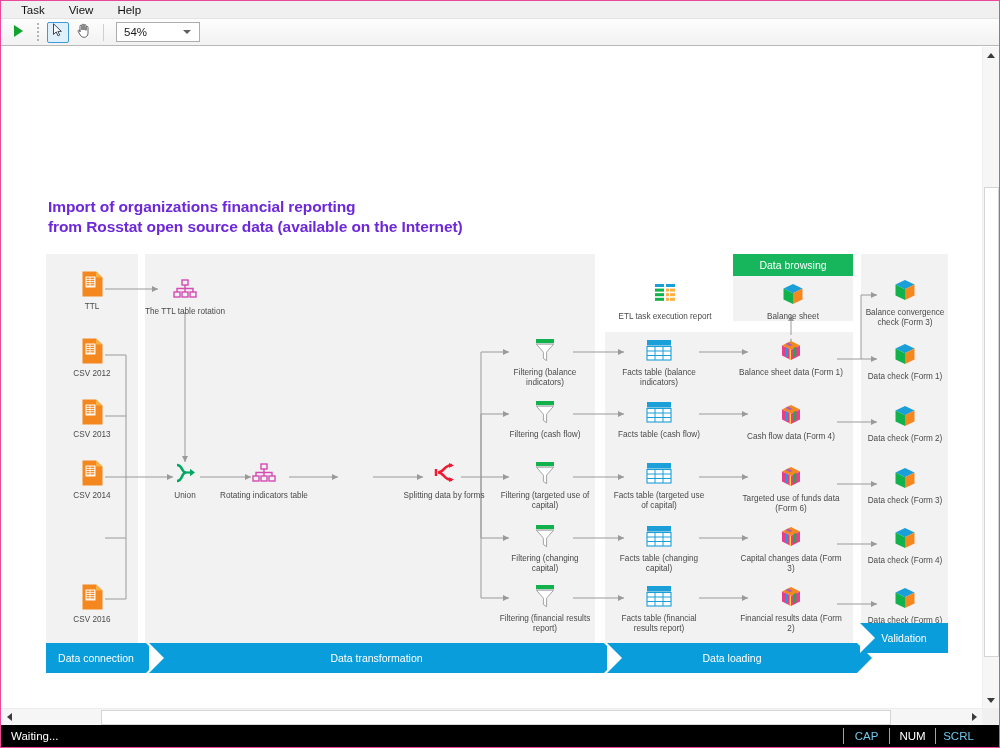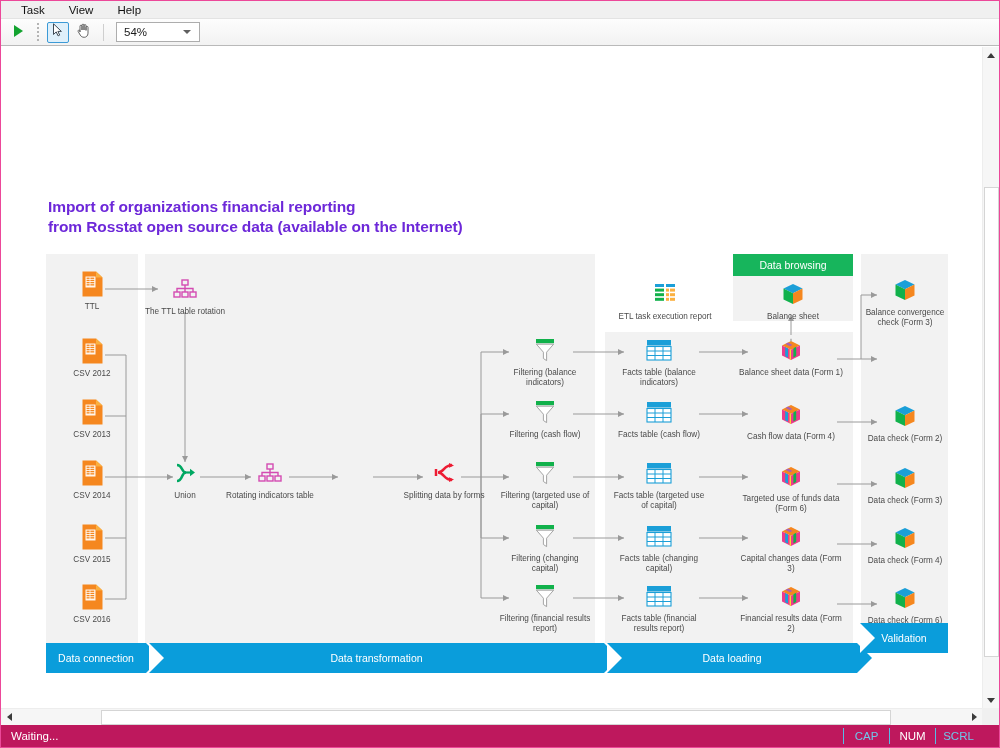--- a/index.html
+++ b/index.html
@@ -112,21 +112,21 @@
   .sb-thumb {
     position: absolute; background: #ffffff; border: 1px solid #d5d5d5;
   }
   .sb-corner {
     position:absolute; right:0; bottom:0; width:17px; height:17px; background:#f0f0f0;
   }
 
   
   .statusbar {
     flex: 0 0 22px; height: 22px;
-    background: #be185d;
+    background: #000000;
     display: flex; align-items: center;
     color: #ffffff; font-size: 11.5px;
     padding: 0 4px;
   }
   .statusbar .msg { padding-left: 6px; flex: 1 1 auto; }
   .statusbar .ind {
     width: 46px; text-align: center;
     border-left: 1px solid #57bce6;
     line-height: 16px;
   }
@@ -385,59 +385,39 @@
                 <rect x="4.6" y="11" width="3" height="1.3"></rect>
                   <rect x="8.4" y="11" width="3.8" height="1.3"></rect>
                 <rect x="4.6" y="13.2" width="3" height="1.3"></rect>
                   <rect x="8.4" y="13.2" width="3.8" height="1.3"></rect>
               </g>
             </svg>
           </div>
           <span class="lbl">CSV 2014</span>
         </div>
 
-        <div class="node" style="left:43px; top:475px;">
+
+        <div class="node" style="left:43px; top:535px;">
           <div class="ic">
             <svg width="21" height="26" viewBox="0 0 21 26">
               <path d="M0.5 0.5 H14 L20.5 6.5 V25.5 H0.5 Z" fill="#f5871f"></path>
               <path d="M14 0.5 V6.5 H20.5 Z" fill="#fbb040"></path>
               <rect x="3.5" y="5.5" width="10" height="11" fill="#ffffff" opacity="0.92"></rect>
               <g fill="#f5871f">
                 <rect x="4.6" y="6.6" width="3" height="1.3"></rect>
                   <rect x="8.4" y="6.6" width="3.8" height="1.3"></rect>
                 <rect x="4.6" y="8.8" width="3" height="1.3"></rect>
                   <rect x="8.4" y="8.8" width="3.8" height="1.3"></rect>
                 <rect x="4.6" y="11" width="3" height="1.3"></rect>
                   <rect x="8.4" y="11" width="3.8" height="1.3"></rect>
                 <rect x="4.6" y="13.2" width="3" height="1.3"></rect>
                   <rect x="8.4" y="13.2" width="3.8" height="1.3"></rect>
               </g>
             </svg>
           </div>
-          <span class="lbl">CSV 2015</span>
-        </div>
-
-        <div class="node" style="left:43px; top:535px;">
-          <div class="ic">
-            <svg width="21" height="26" viewBox="0 0 21 26">
-              <path d="M0.5 0.5 H14 L20.5 6.5 V25.5 H0.5 Z" fill="#f5871f"></path>
-              <path d="M14 0.5 V6.5 H20.5 Z" fill="#fbb040"></path>
-              <rect x="3.5" y="5.5" width="10" height="11" fill="#ffffff" opacity="0.92"></rect>
-              <g fill="#f5871f">
-                <rect x="4.6" y="6.6" width="3" height="1.3"></rect>
-                  <rect x="8.4" y="6.6" width="3.8" height="1.3"></rect>
-                <rect x="4.6" y="8.8" width="3" height="1.3"></rect>
-                  <rect x="8.4" y="8.8" width="3.8" height="1.3"></rect>
-                <rect x="4.6" y="11" width="3" height="1.3"></rect>
-                  <rect x="8.4" y="11" width="3.8" height="1.3"></rect>
-                <rect x="4.6" y="13.2" width="3" height="1.3"></rect>
-                  <rect x="8.4" y="13.2" width="3.8" height="1.3"></rect>
-              </g>
-            </svg>
-          </div>
           <span class="lbl">CSV 2016</span>
         </div>
 
         <div class="node" style="left:136px; top:227px;">
           <div class="ic">
             <svg width="24" height="20" viewBox="0 0 24 20" fill="none" stroke="#d44bb2" stroke-width="1.4">
               <rect x="9" y="1" width="6" height="5"></rect>
               <rect x="1" y="13" width="6" height="5"></rect>
               <rect x="9" y="13" width="6" height="5"></rect>
               <rect x="17" y="13" width="6" height="5"></rect>
@@ -451,21 +431,21 @@
           <div class="ic">
             <svg width="24" height="20" viewBox="0 0 24 20">
               <path d="M4 2 C10 2 8 9.5 13 9.5 C8 9.5 10 18 4 18" fill="none" stroke="#00a862" stroke-width="2.6"></path>
               <path d="M12 9.5 L20 9.5" stroke="#00a862" stroke-width="2.2"></path>
               <path d="M17 5.8 L22 9.5 L17 13.2 Z" fill="#00a862"></path>
             </svg>
           </div>
           <span class="lbl">Union</span>
         </div>
 
-        <div class="node" style="left:221px; top:411px;">
+        <div class="node" style="left:215px; top:411px;">
           <div class="ic">
             <svg width="24" height="20" viewBox="0 0 24 20" fill="none" stroke="#d44bb2" stroke-width="1.4">
               <rect x="9" y="1" width="6" height="5"></rect>
               <rect x="1" y="13" width="6" height="5"></rect>
               <rect x="9" y="13" width="6" height="5"></rect>
               <rect x="17" y="13" width="6" height="5"></rect>
               <path d="M12 6 L12 9.5 M4 13 L4 9.5 L20 9.5 L20 13 M12 9.5 L12 13"></path>
             </svg>
           </div>
           <span class="lbl">Rotating indicators table</span>
@@ -686,20 +666,30 @@
         <div class="node" style="left:856px; top:228px;">
           <div class="ic">
             <svg width="22" height="22" viewBox="0 0 22 22">
               <path d="M11 1 L20.5 5.6 L11 10.2 L1.5 5.6 Z" fill="#1b9fd8"></path>
               <path d="M1.5 5.6 L11 10.2 L11 21 L1.5 16.4 Z" fill="#11b14b"></path>
               <path d="M11 10.2 L20.5 5.6 L20.5 16.4 L11 21 Z" fill="#f5871f"></path>
             </svg>
           </div>
           <span class="lbl">Balance convergence check (Form 3)</span>
         </div>
+        <div class="node" style="left:856px; top:292px;">
+          <div class="ic">
+            <svg width="22" height="22" viewBox="0 0 22 22">
+              <path d="M11 1 L20.5 5.6 L11 10.2 L1.5 5.6 Z" fill="#1b9fd8"></path>
+              <path d="M1.5 5.6 L11 10.2 L11 21 L1.5 16.4 Z" fill="#11b14b"></path>
+              <path d="M11 10.2 L20.5 5.6 L20.5 16.4 L11 21 Z" fill="#f5871f"></path>
+            </svg>
+          </div>
+          <span class="lbl">Data check (Form 1)</span>
+        </div>
         <div class="node" style="left:856px; top:354px;">
           <div class="ic">
             <svg width="22" height="22" viewBox="0 0 22 22">
               <path d="M11 1 L20.5 5.6 L11 10.2 L1.5 5.6 Z" fill="#1b9fd8"></path>
               <path d="M1.5 5.6 L11 10.2 L11 21 L1.5 16.4 Z" fill="#11b14b"></path>
               <path d="M11 10.2 L20.5 5.6 L20.5 16.4 L11 21 Z" fill="#f5871f"></path>
             </svg>
           </div>
           <span class="lbl">Data check (Form 2)</span>
         </div>

